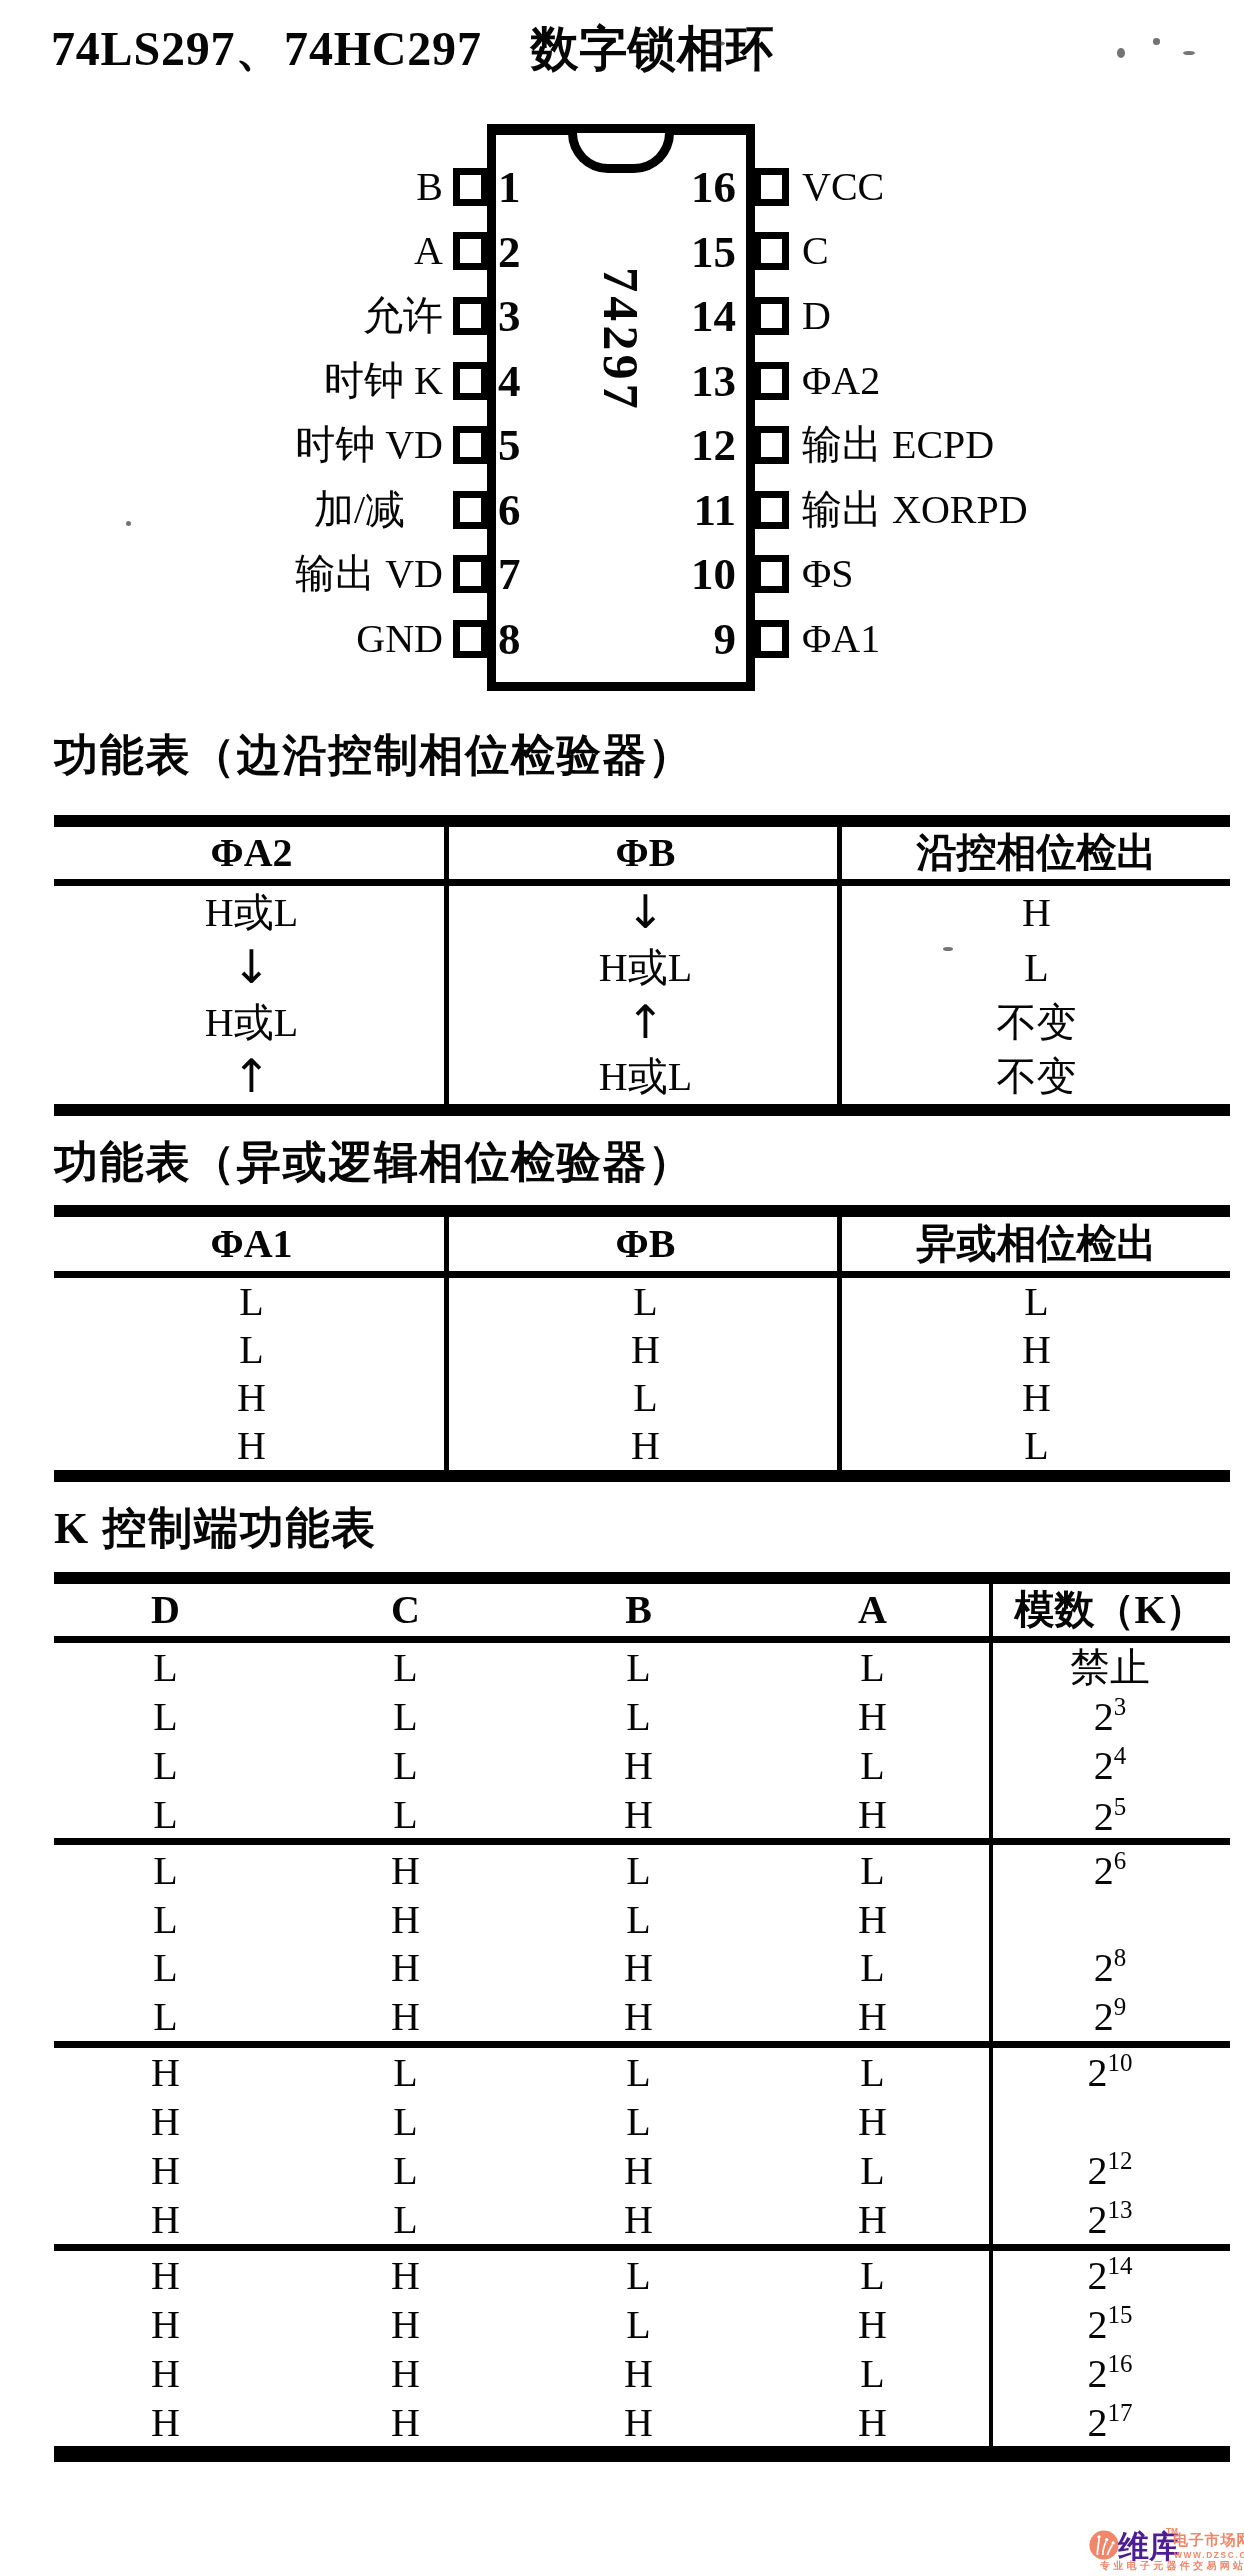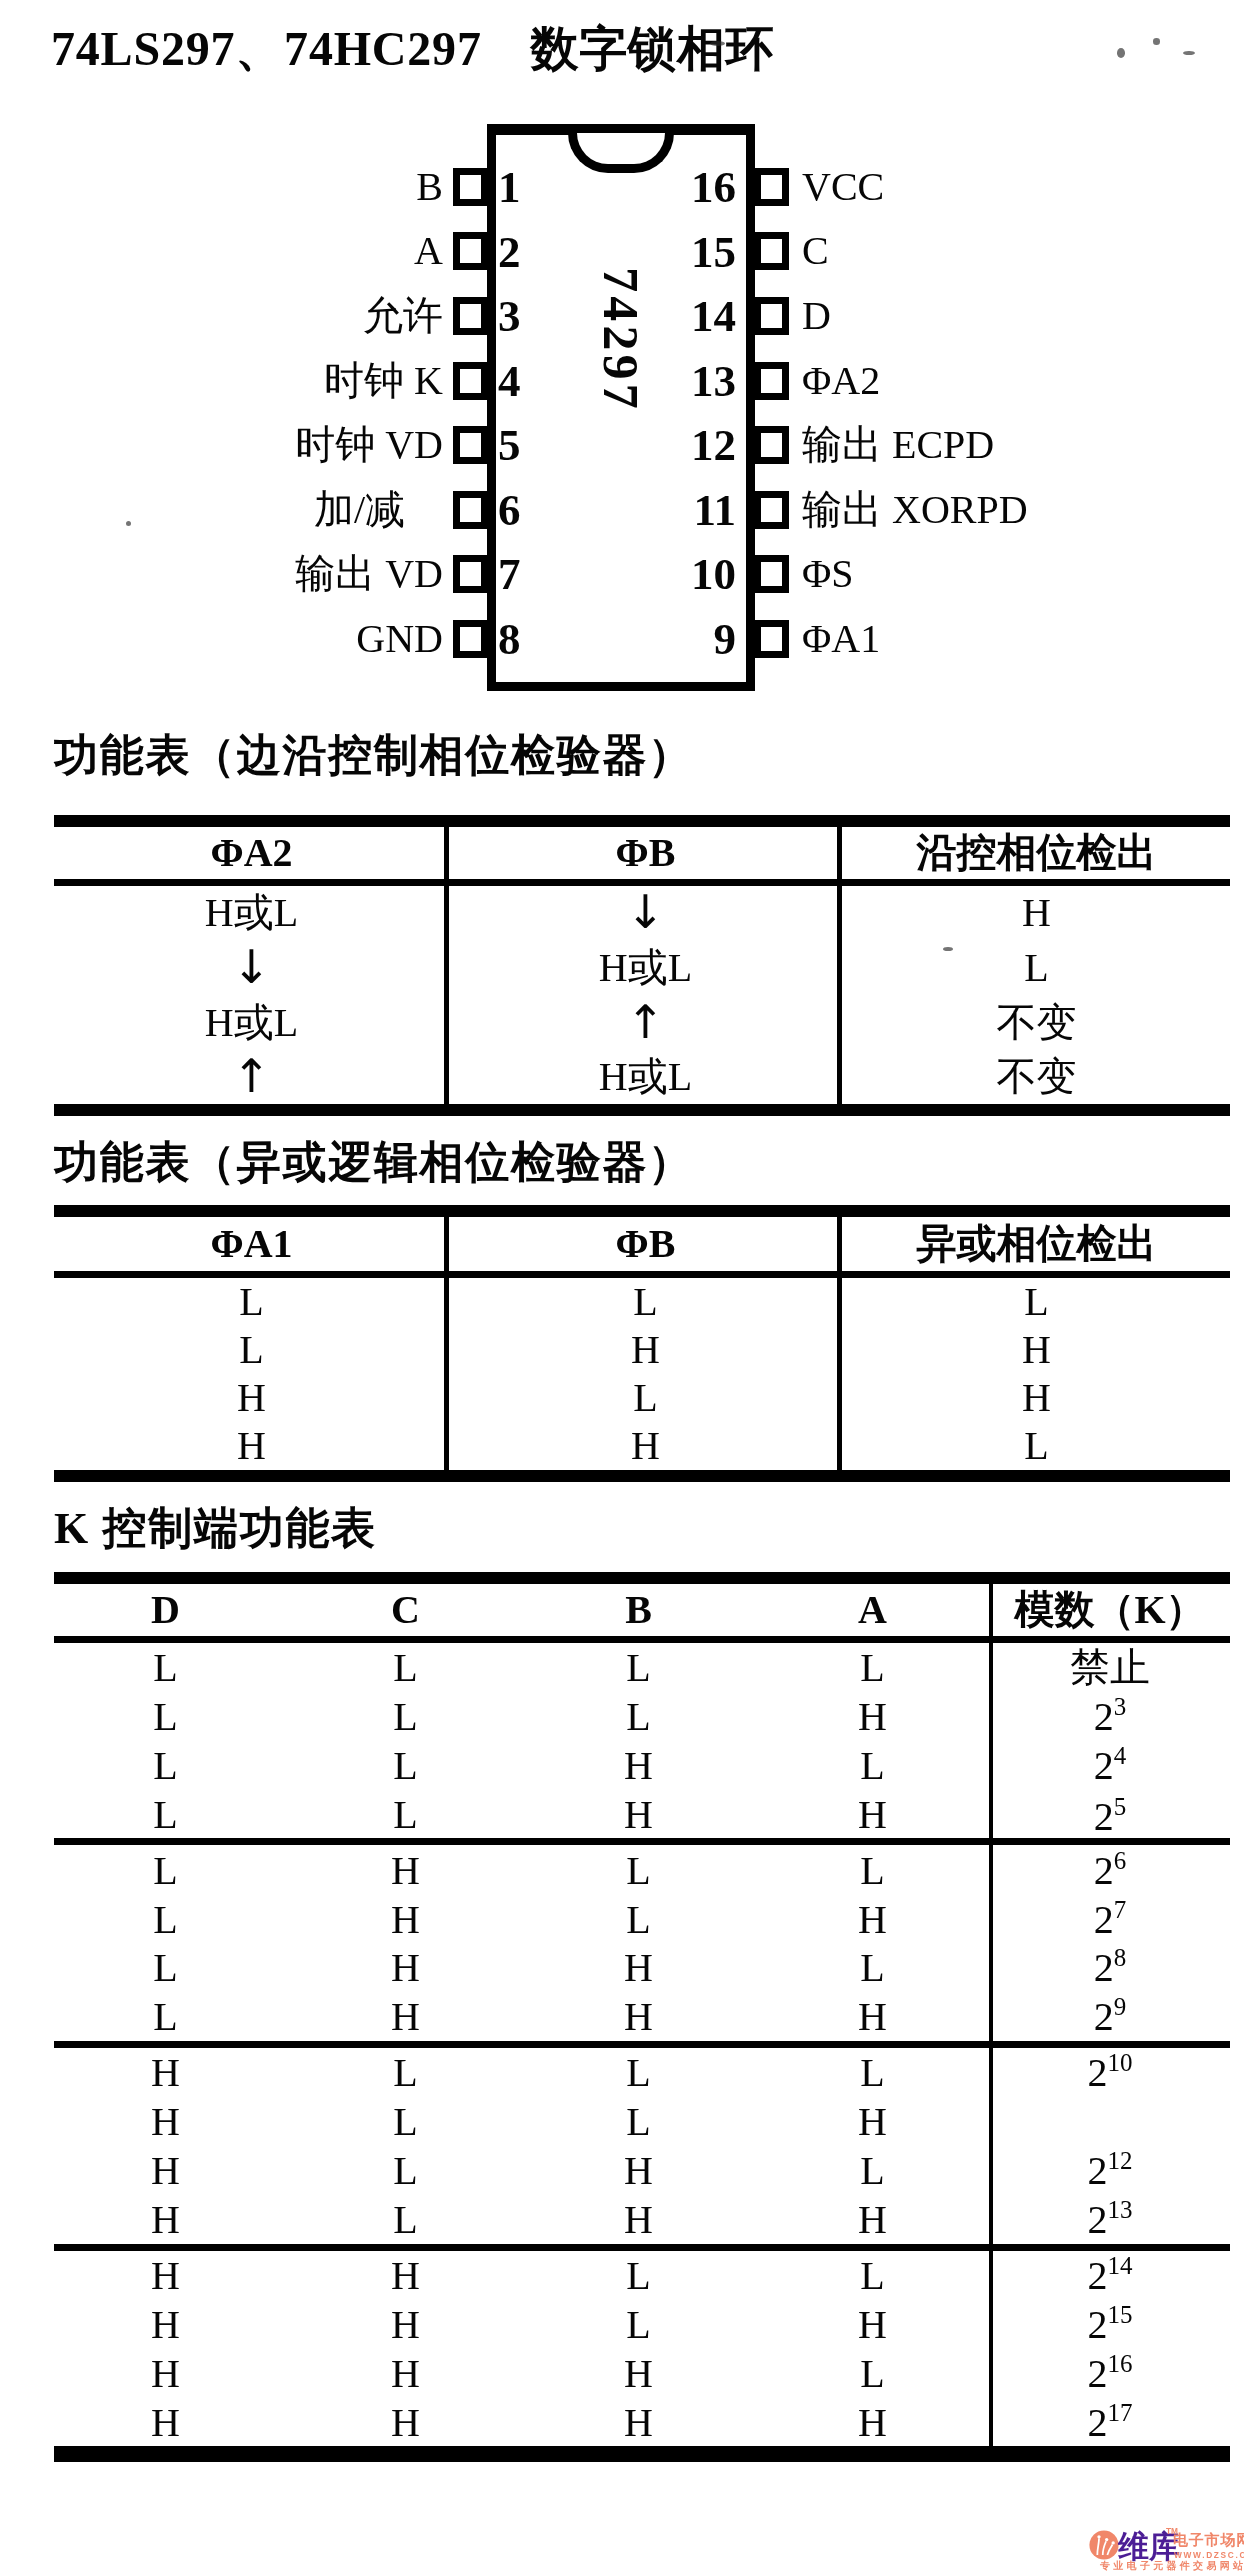--- a/index.html
+++ b/index.html
@@ -218,21 +218,20 @@
         <div class="tcell" style="left: 273px; width: 157px; line-height: 49px;">H</div>
         <div class="tcell" style="left: 506px; width: 157px; line-height: 49px;">L</div>
         <div class="tcell" style="left: 740px; width: 157px; line-height: 49px;">L</div>
         <div class="tcell" style="left: 936px; width: 240px; line-height: 49px;">2<span class="k-sup">6</span></div>
       </div>
       <div class="trow" style="top: 323px; height: 49px;">
         <div class="tcell" style="left: 33px; width: 157px; line-height: 49px;">L</div>
         <div class="tcell" style="left: 273px; width: 157px; line-height: 49px;">H</div>
         <div class="tcell" style="left: 506px; width: 157px; line-height: 49px;">L</div>
         <div class="tcell" style="left: 740px; width: 157px; line-height: 49px;">H</div>
-        <div class="tcell" style="left: 936px; width: 240px; line-height: 49px;">2<span class="k-sup">7</span></div>
       </div>
       <div class="trow" style="top: 371px; height: 49px;">
         <div class="tcell" style="left: 33px; width: 157px; line-height: 49px;">L</div>
         <div class="tcell" style="left: 273px; width: 157px; line-height: 49px;">H</div>
         <div class="tcell" style="left: 506px; width: 157px; line-height: 49px;">H</div>
         <div class="tcell" style="left: 740px; width: 157px; line-height: 49px;">L</div>
         <div class="tcell" style="left: 936px; width: 240px; line-height: 49px;">2<span class="k-sup">8</span></div>
       </div>
       <div class="trow" style="top: 420px; height: 49px;">
         <div class="tcell" style="left: 33px; width: 157px; line-height: 49px;">L</div>

